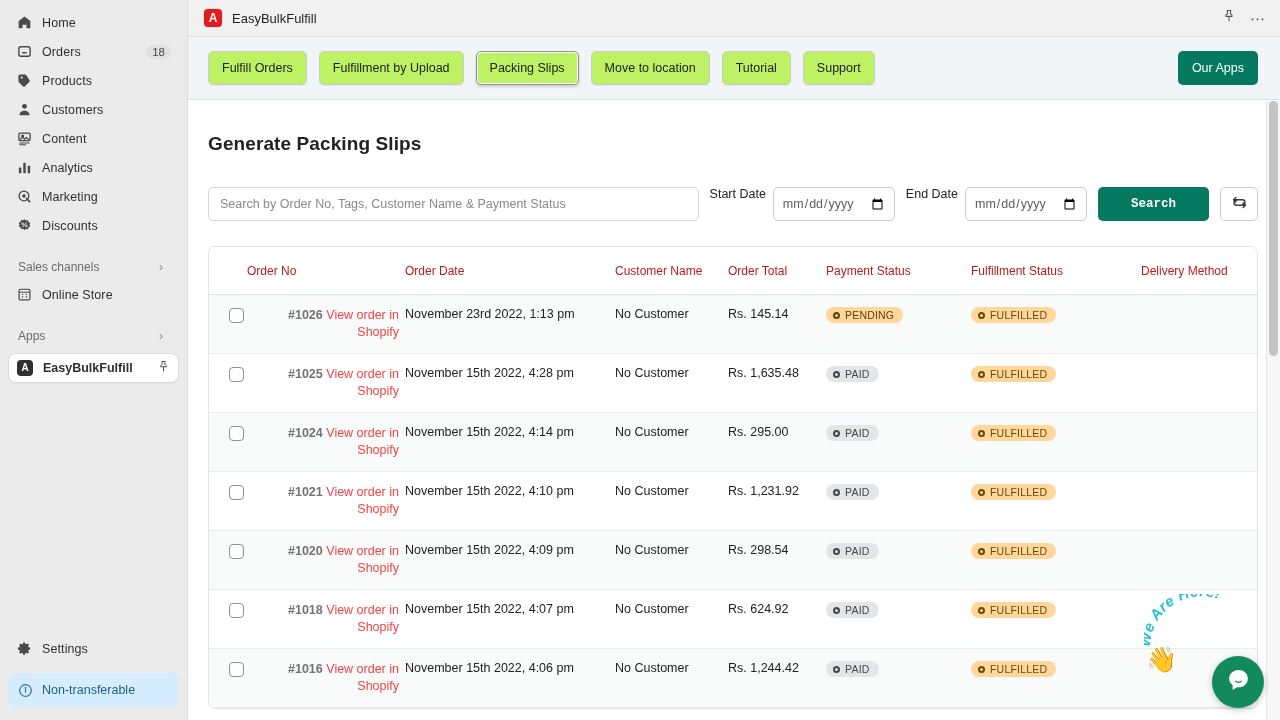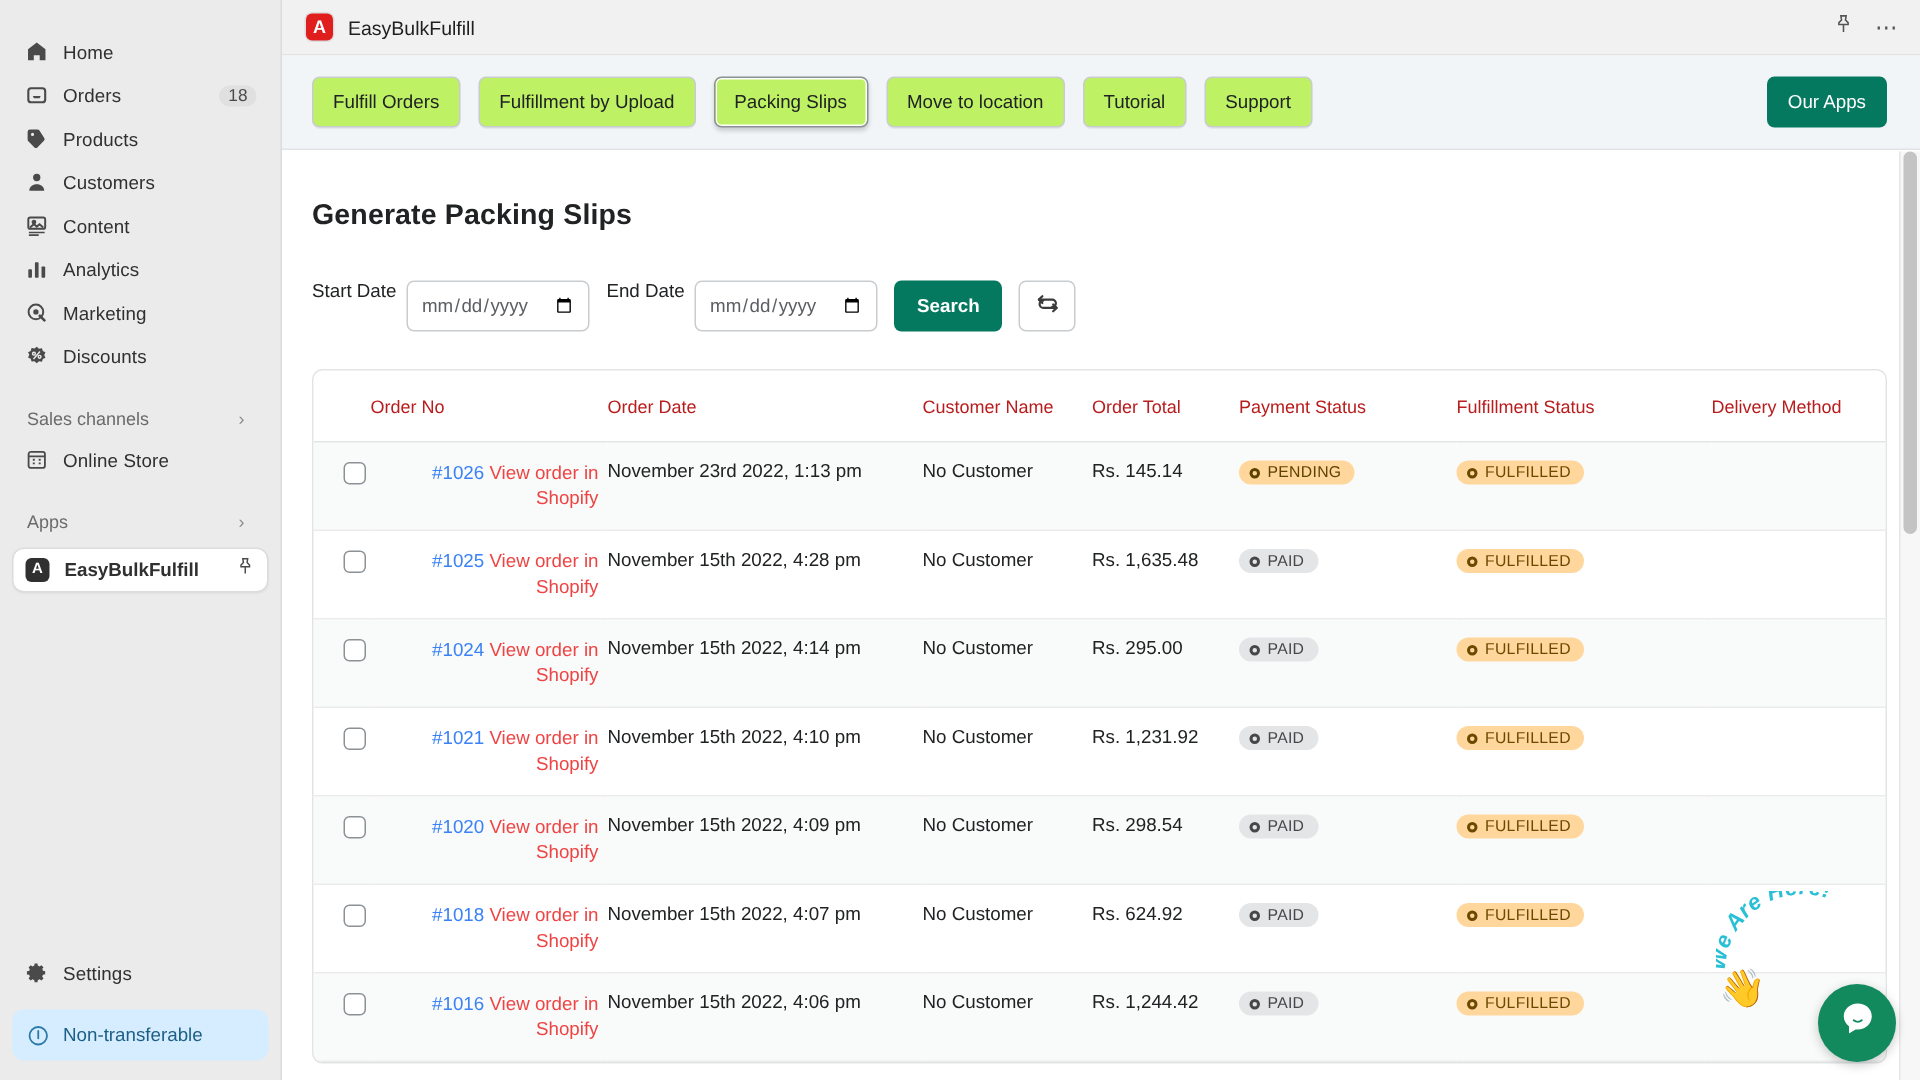--- a/index.html
+++ b/index.html
@@ -13,21 +13,21 @@
 
   
   .sidebar {
     width: 188px; height: 720px;
     background: #ebebeb;
     border-right: 1px solid #dcdcdc;
     display: flex; flex-direction: column;
     position: relative;
     flex: 0 0 188px;
   }
-  .nav-list { padding: 20px 8px 0 8px; }
+  .nav-list { padding: 8px 8px 0 8px; }
   .nav-item {
     display: flex; align-items: center;
     height: 29px;
     padding: 0 8px;
     border-radius: 8px;
     cursor: pointer;
     gap: 10px;
     position: relative;
   }
   .nav-item .ico {
@@ -156,23 +156,23 @@
   .date-field label { font-size: 12.5px; color: #202223; }
   .date-input {
     width: 122px; height: 34px;
     border: 1px solid #c9cccf; border-radius: 5px;
     padding: 0 8px; font-size: 12.5px; color: #5c5f62;
     background: #fff;
     font-family: "Liberation Sans", sans-serif;
   }
   .search-btn {
     background: #05795f; color: #fff; border: none;
-    border-radius: 5px; height: 34px; padding: 0 15px;
+    border-radius: 5px; height: 34px; padding: 0 33px;
     font-size: 12.5px; font-weight: 600; cursor: pointer;
-    font-family: Liberation Sans, sans-serif;
+    font-family: Liberation Mono, monospace;
   }
   .refresh-btn {
     background: #fff; border: 1px solid #c9cccf; border-radius: 5px;
     height: 34px; width: 38px; cursor: pointer;
     display: flex; align-items: center; justify-content: center;
     color: #3b3b3b;
   }
 
   
   .table-card {
@@ -208,21 +208,21 @@
   tbody tr.alt td { background: #f9fafa; }
   tbody tr td:first-child { padding-left: 20px; }
 
   .chk {
     width: 15px; height: 15px;
     border: 1.6px solid #8c9196;
     border-radius: 4px; background: #fff;
     cursor: pointer; margin-top: 1px;
   }
   .order-cell { line-height: 17px; text-align: right; padding-right: 6px !important; }
-  .order-no { font-weight: 400; color: #3b82f6; }
+  .order-no { font-weight: 700; color: #737373; }
   .view-link { color: #ef4444; cursor: pointer; }
   .badge-pill {
     display: inline-flex; align-items: center; gap: 5px;
     border-radius: 10px; padding: 2px 9px 2px 7px;
     font-size: 10.5px; letter-spacing: .2px;
   }
   .badge-pill .dot {
     width: 7px; height: 7px; border-radius: 50%;
     border: 2px solid currentColor; background: transparent;
   }
@@ -432,20 +432,23 @@
       <button class="tbtn">Move to location</button>
       <button class="tbtn">Tutorial</button>
       <button class="tbtn">Support</button>
       <button class="ourapps">Our Apps</button>
     </div>
 
     <div class="content">
       <h1 class="page-title">Generate Packing Slips</h1>
 
       <div class="filters">
+        <div class="search-wrap">
+          <input class="search-input" type="text" placeholder="Search by Order No, Tags, Customer Name &amp; Payment Status" style="">
+        </div>
 
         <div class="date-field">
           <label>Start Date</label>
           <input class="date-input" type="date" placeholder="mm/dd/yyyy" style="">
         </div>
 
         <div class="date-field">
           <label>End Date</label>
           <input class="date-input" type="date" placeholder="mm/dd/yyyy" style="">
         </div>

